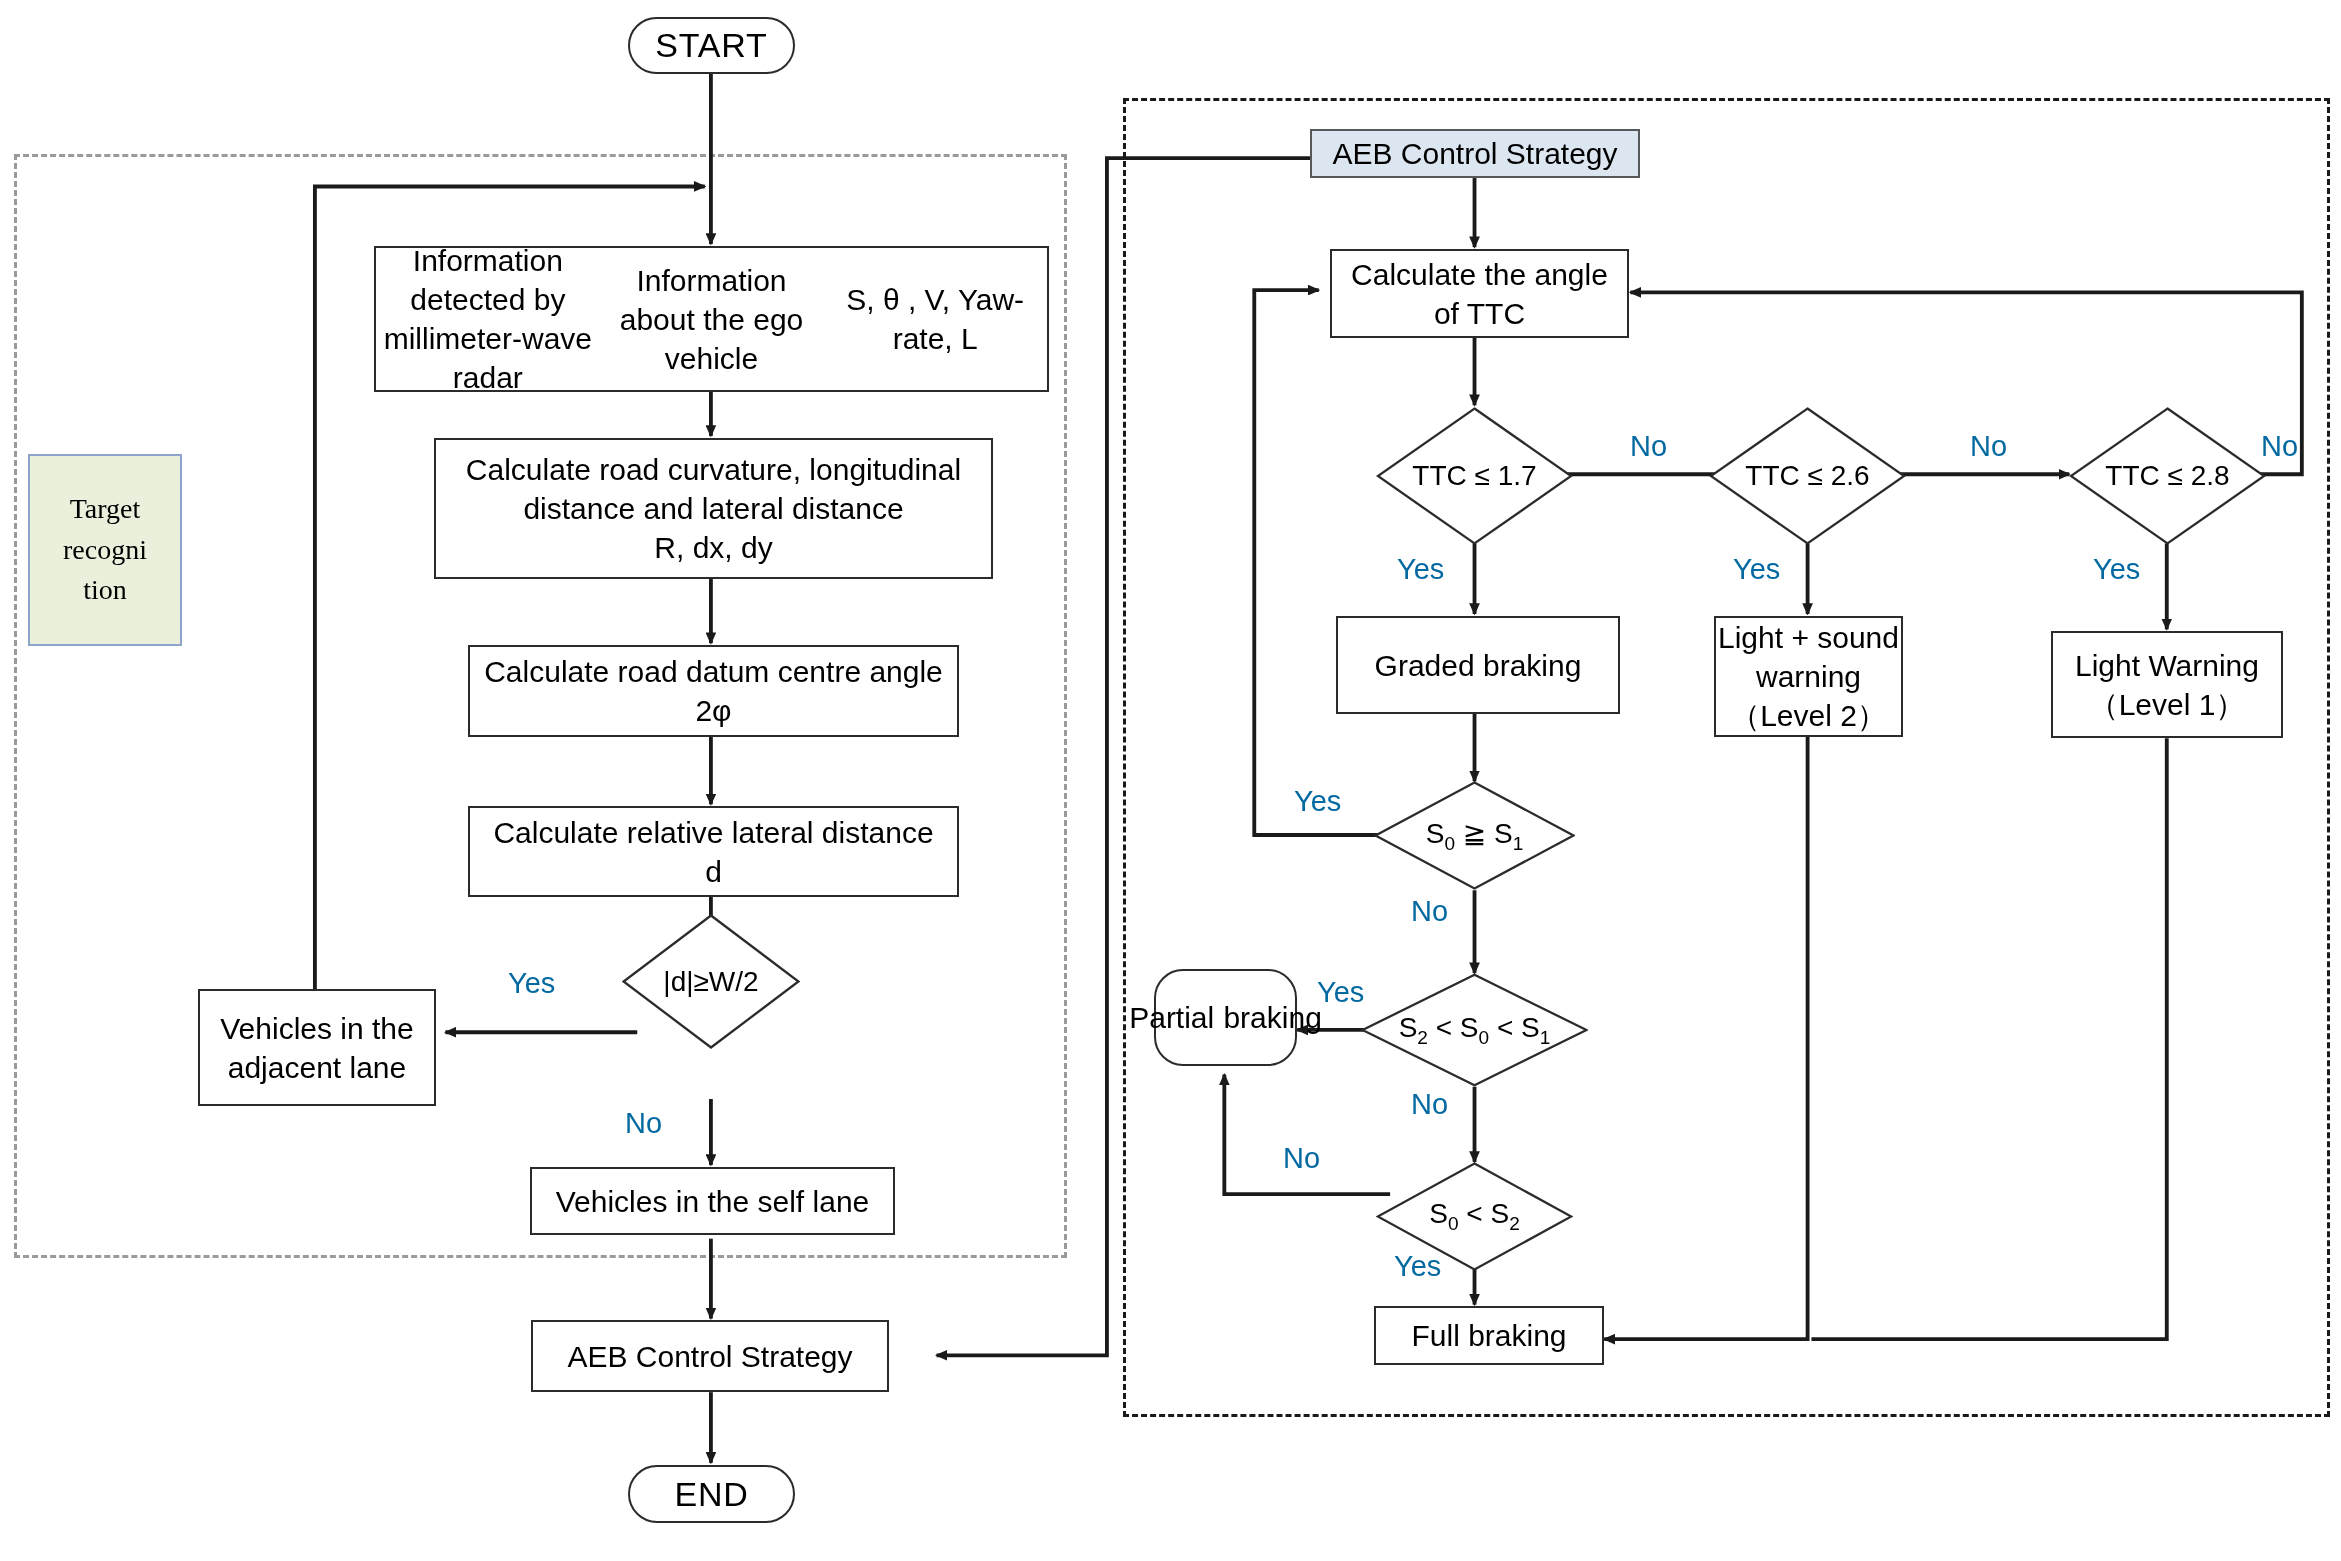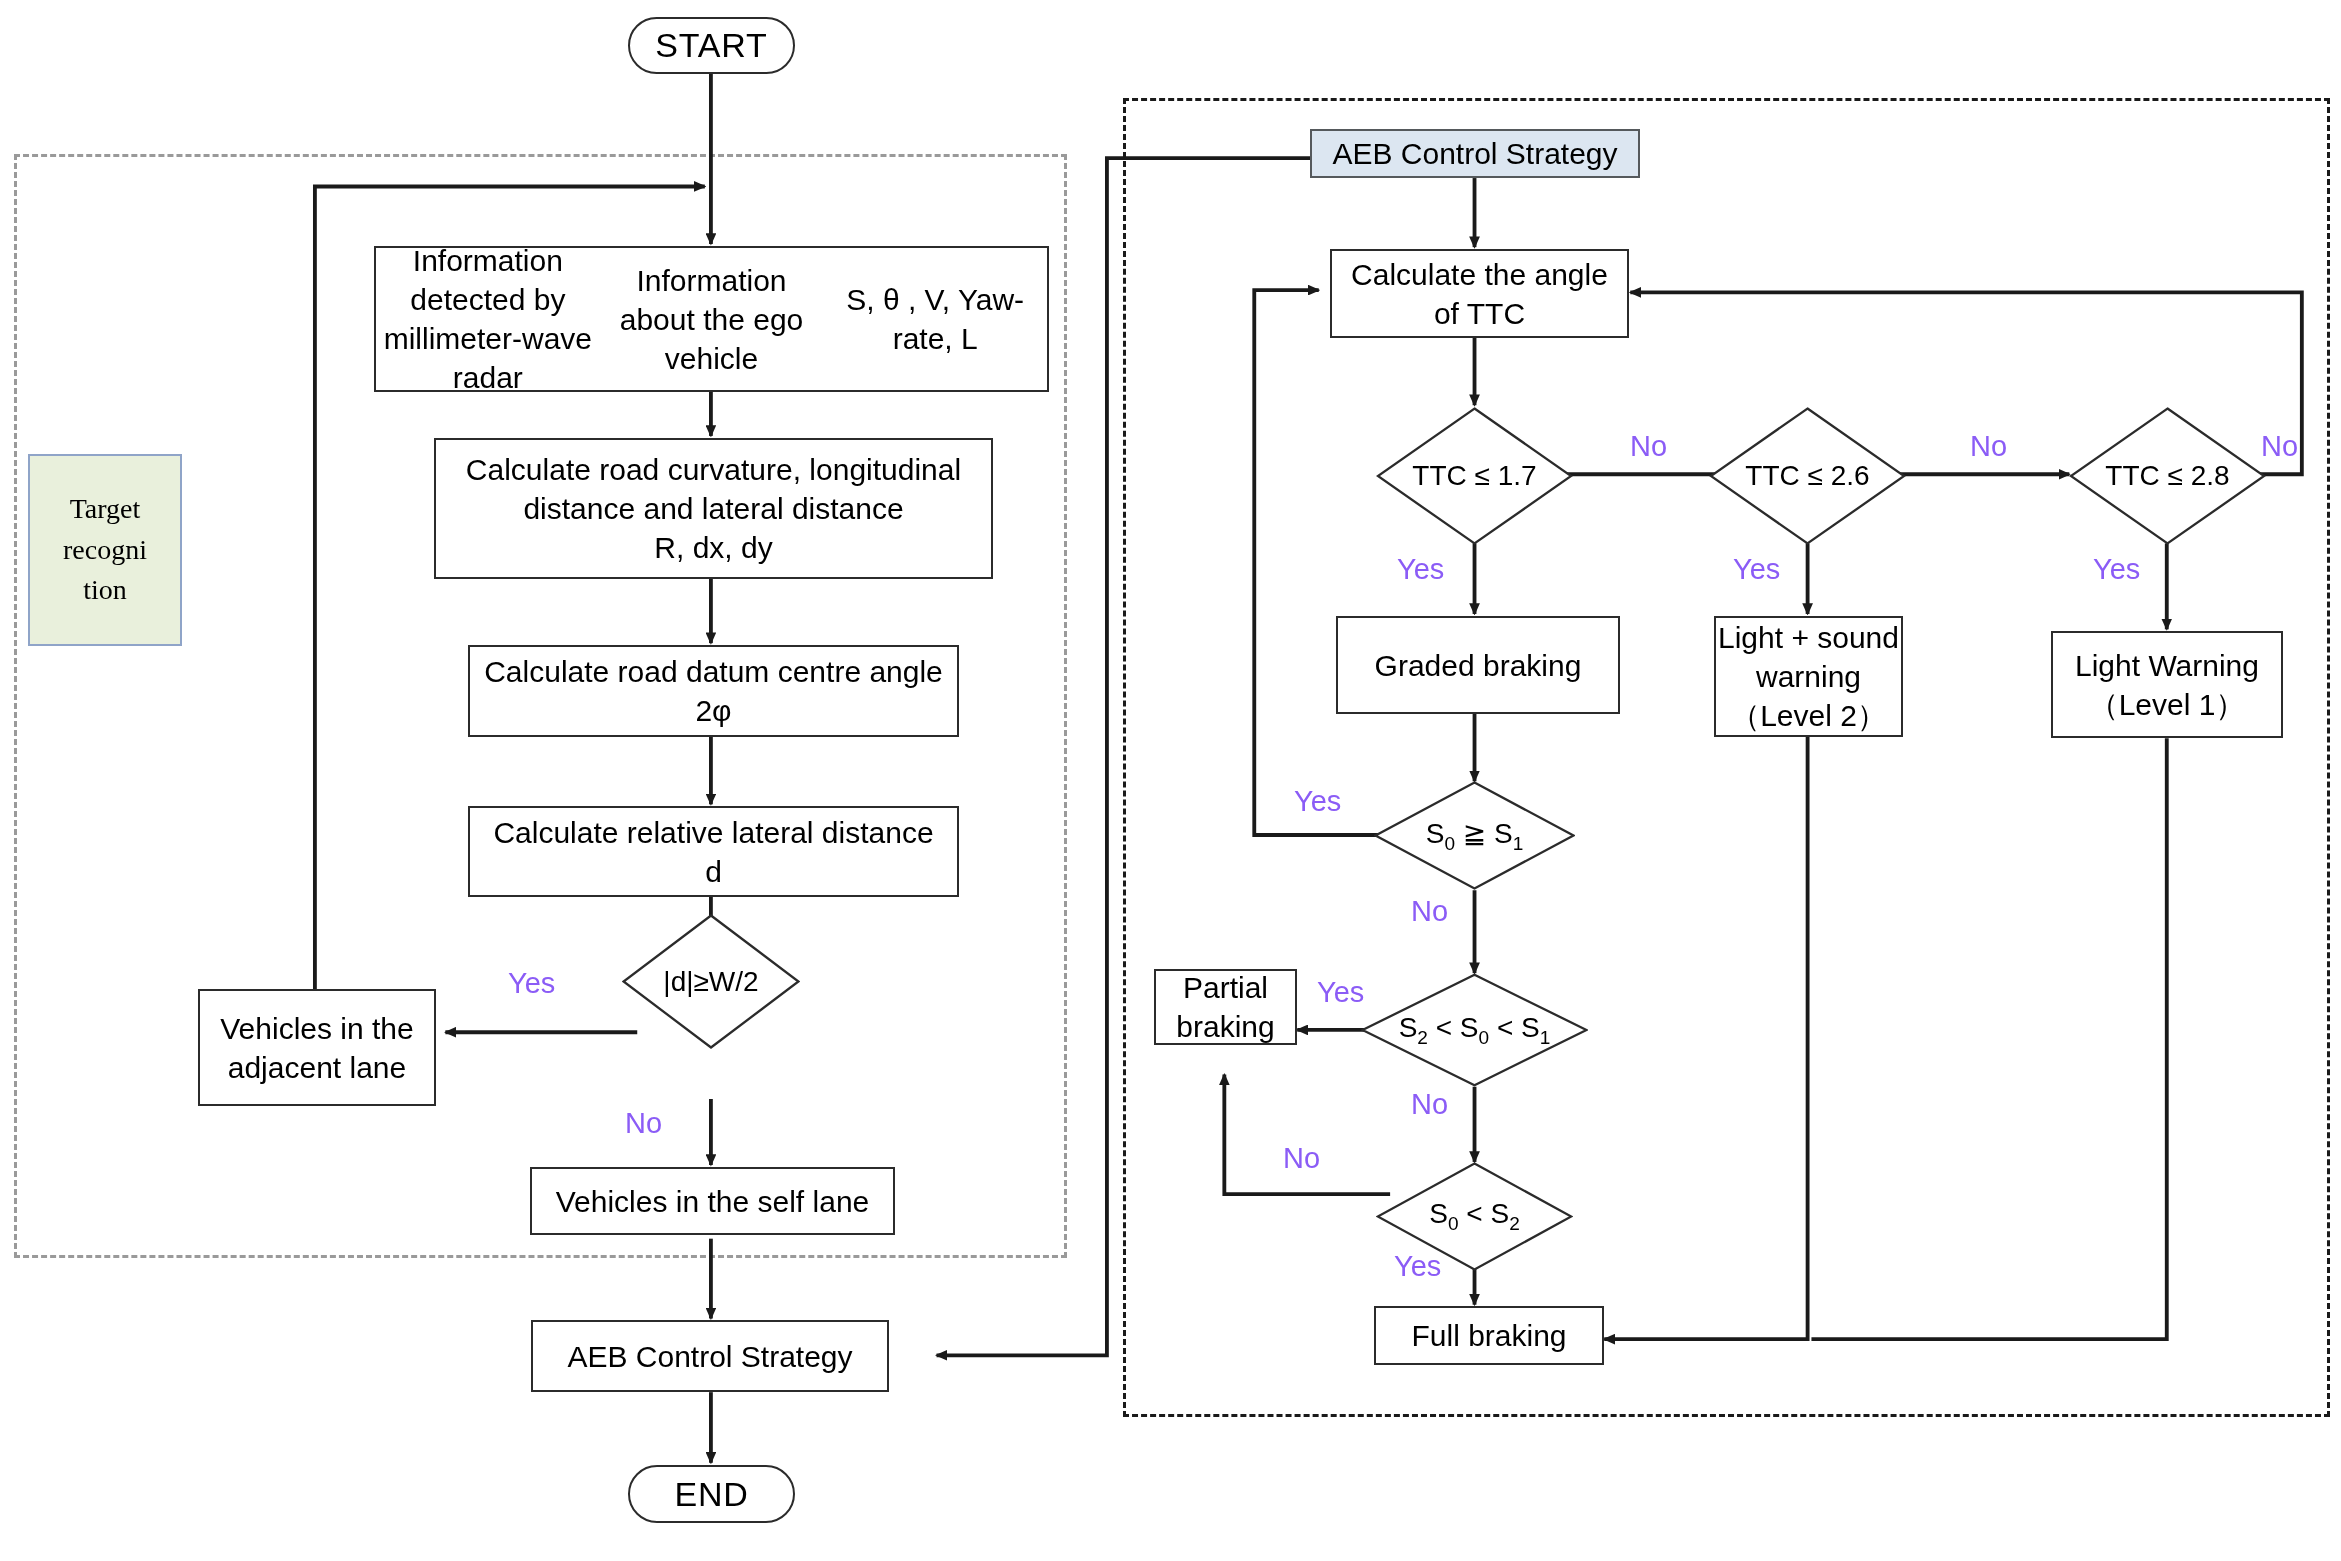--- a/index.html
+++ b/index.html
@@ -16,21 +16,21 @@
   .hdr{background:#dce6f1;border-color:#55595c;font-size:30px;}
   .grp-label{background:#e9f0dc;border:2.3px solid #8fa4c8;font-size:28px;
              font-family:"Liberation Serif",serif;line-height:1.45;}
 
   .dia{position:absolute;display:flex;align-items:center;justify-content:center;}
   .dia svg{position:absolute;left:0;top:0;}
   .dia .dtxt{position:relative;z-index:2;font-size:28px;color:#000;text-align:center;
              white-space:nowrap;}
   .dia .dtxt sub{font-size:0.68em;}
 
-  .edgelbl{position:absolute;font-size:29px;color:#8b5cf6;white-space:nowrap;}
+  .edgelbl{position:absolute;font-size:29px;color:#0369a1;white-space:nowrap;}
 
   .dashbox{position:absolute;box-sizing:border-box;}
   .dash-gray{border:3.1px dashed #9a9a9a;}
   .dash-black{border:3.1px dashed #1a1a1a;}
 </style>
 </head>
 <body>
 
 <div id="stage">
 
@@ -217,21 +217,21 @@
     <span class="dtxt"><span>S<sub>2</sub> &lt; S<sub>0</sub> &lt; S<sub>1</sub></span></span>
   </div>
 
   <div class="dia" style="left:1376px;top:1162px;width:197px;height:109px;">
     <svg width="197" height="109" viewBox="0 0 256 142">
       <polygon points="128,2 254,71 128,140 2,71" fill="#ffffff" stroke="#2b2b2b" stroke-width="3"></polygon>
     </svg>
     <span class="dtxt"><span>S<sub>0</sub> &lt; S<sub>2</sub></span></span>
   </div>
 
-  <div class="node proc" style="left:1154px;top:969px;width:143px;height:76px;flex-direction:column;">
+  <div class="node proc" style="left:1154px;top:969px;width:143px;height:97px;border-radius:29px;">
     <span class="txt">Partial</span>
     <span class="txt">braking</span>
   </div>
 
   <div class="node proc" style="left:1374px;top:1306px;width:230px;height:59px;">
     <span class="txt">Full braking</span>
   </div>
 
   <div class="edgelbl" style="left:508px;top:967px;">Yes</div>
   <div class="edgelbl" style="left:625px;top:1107px;">No</div>

